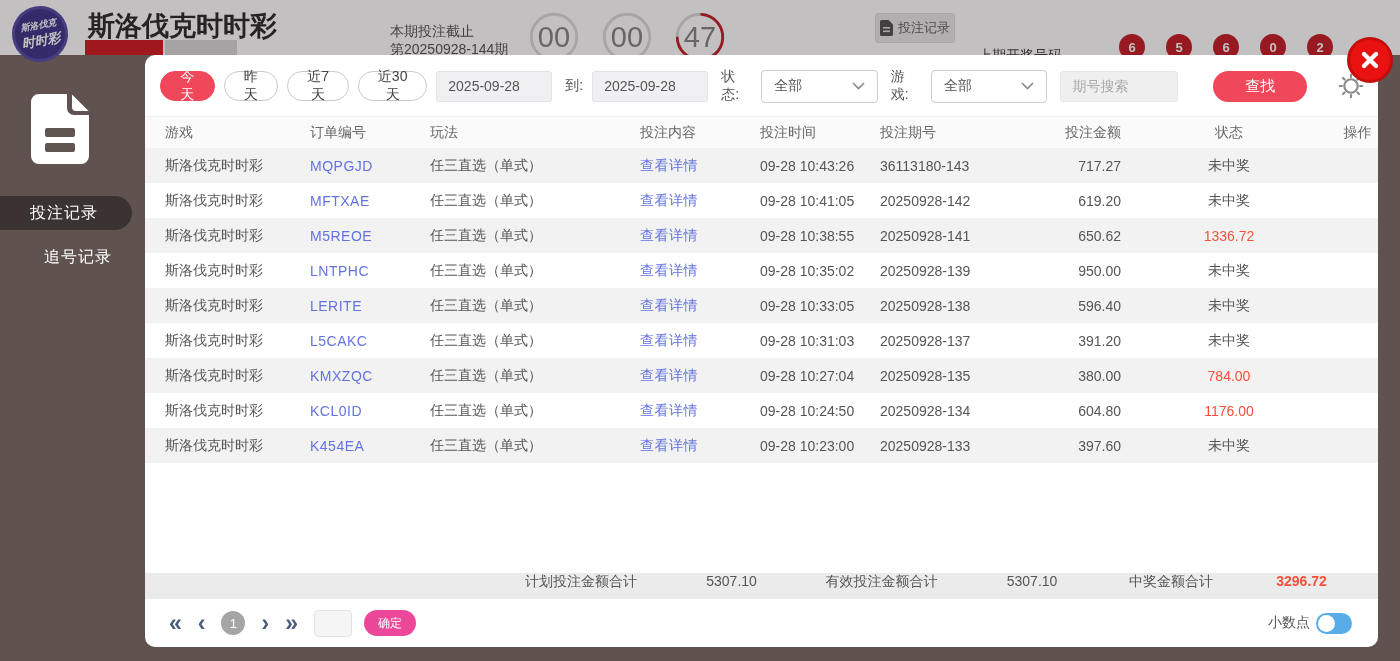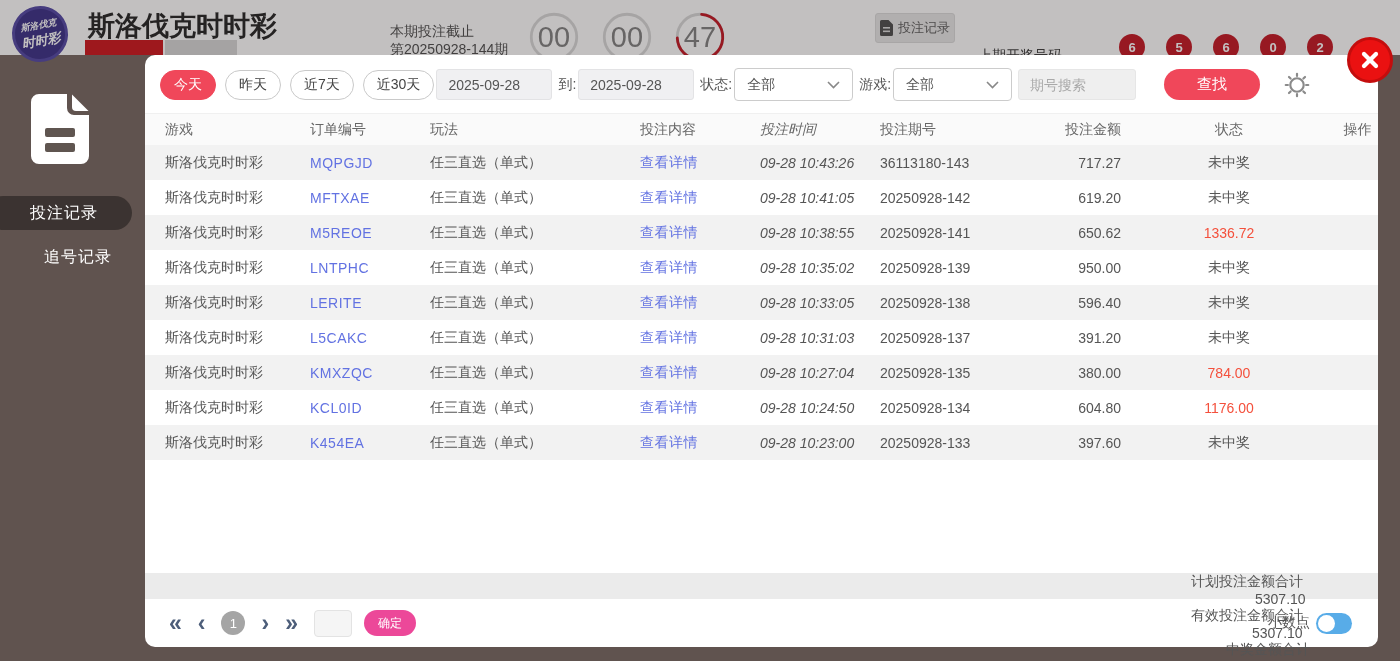--- a/index.html
+++ b/index.html
@@ -36,21 +36,21 @@
   
   .sidebar { position:absolute; left:0; top:55px; width:145px; height:606px; z-index:5; }
   .doc-icon { position:absolute; left:31px; top:37px; }
   .side-item { position:absolute; left:12px; width:132px; height:34px; display:flex; align-items:center;
                justify-content:center; color:#fff; font-size:16px; letter-spacing:1px; cursor:pointer; }
   .side-item.active { background:rgba(0,0,0,0.38); border-radius:17px; left:-14px; width:146px; padding-left:10px; }
 
   
   .modal { position:absolute; left:145px; top:55px; width:1233px; height:592px; background:#fff;
            border-radius:10px; z-index:6; display:flex; flex-direction:column; }
-  .filter-bar { display:flex; align-items:center; padding:13px 14px 12px 15px; gap:2px; }
+  .filter-bar { display:flex; align-items:center; padding:13px 14px 12px 15px; gap:9px; }
   .qbtn { height:30px; padding:0 13px; border-radius:16px; border:1px solid #c9c9c9; background:#fff;
           font-size:14px; color:#444; display:flex; align-items:center; cursor:pointer; }
   .qbtn.active { background:var(--red); border-color:var(--red); color:#fff; }
   .date-input { width:116px; height:31px; background:#f0f0f2; border:1px solid #e3e3e5; border-radius:3px;
                 font-size:14px; color:#555; padding:0 11px; font-family:inherit; }
   .flabel { font-size:14px; color:#555; margin-left:4px; }
   .selbox { width:119px; height:33px; border:1px solid #ccc; border-radius:4px; background:#fff;
             display:flex; align-items:center; justify-content:space-between; padding:0 12px;
             font-size:14px; color:#555; cursor:pointer; }
   .search-input { width:118px; height:31px; background:#efefef; border:1px solid #e6e6e6; border-radius:3px;
@@ -61,30 +61,30 @@
   .gear { margin-left:22px; cursor:pointer; display:flex; align-items:center; }
 
   
   .thead, .trow { display:flex; align-items:center; padding-left:20px; }
   .thead { height:32px; background:#fafafa; border-top:1px solid #f0f0f0; font-size:14px; color:#666; }
   .rows  { height:315px; }
   .trow  { height:35px; font-size:14px; color:#555; }
   .trow:nth-child(odd) { background:#f2f2f2; }
   .c { white-space:nowrap; overflow:visible; }
   .c1 { width:145px; } .c2 { width:120px; } .c3 { width:210px; } .c4 { width:120px; }
-  .c5 { width:120px;font-style:italic; } .c6 { width:168px; } .c7 { width:73px; text-align:right; }
+  .c5 { width:120px; } .c6 { width:168px; } .c7 { width:73px; text-align:right; }
   .c8 { width:216px; text-align:center; } .c9 { flex:1; text-align:center; }
   a.lnk { color:var(--link); text-decoration:none; cursor:pointer; letter-spacing:0.5px; }
   .win { color:var(--win); }
 
   .spacer { flex:1; }
 
   
-  .summary { height:26px; background:#ebebeb; display:flex; align-items:flex-end; padding-left:380px;
-             font-size:14px; color:#555;flex-direction:column; }
+  .summary { height:26px; background:#ebebeb; display:flex; align-items:flex-start; padding-left:380px;
+             font-size:14px; color:#555; }
   .s1 { width:187px; } .s2 { width:123px; } .s3 { width:187px; }
   .s4 { width:126px; } .s5 { width:152px; } .s6 { width:105px; font-weight:bold; }
 
   
   .pagebar { height:48px; display:flex; align-items:center; padding:0 26px 0 24px; }
   .parrow { font-size:23px; color:#4d5e7a; font-weight:bold; cursor:pointer; line-height:1;
             margin-right:16px; user-select:none; }
   .pnum { width:24px; height:24px; border-radius:50%; background:#a5a5a5; color:#fff; font-size:13px;
           display:flex; align-items:center; justify-content:center; margin-right:16px; cursor:pointer; }
   .pinput { width:38px; height:27px; background:#f5f5f5; border:1px solid #e3e3e3; border-radius:4px;

